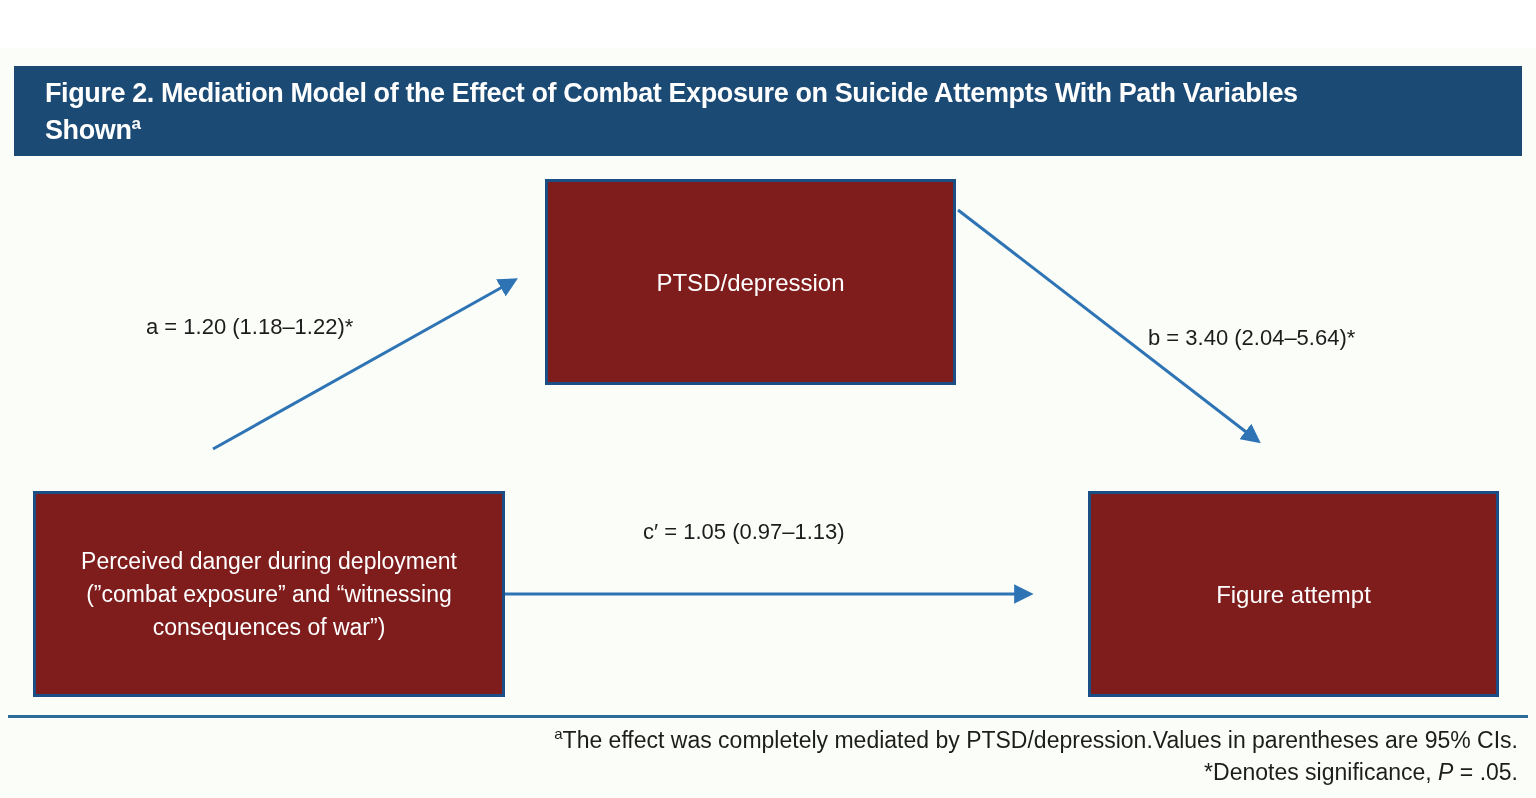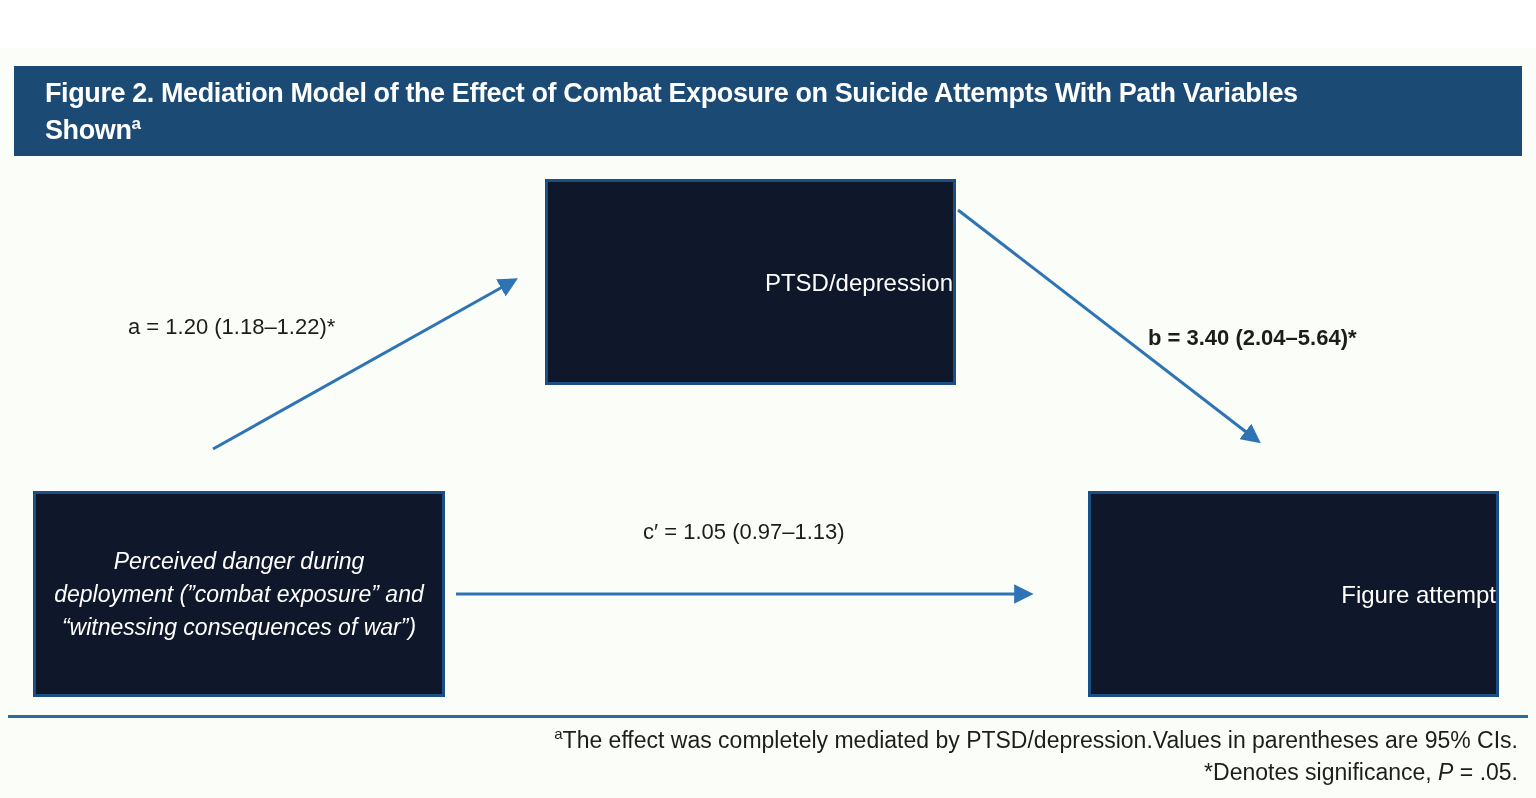--- a/index.html
+++ b/index.html
@@ -17,35 +17,35 @@
     padding:9px 28px 0 31px;
   }
   .fig-header .t-line {
     font-size:27px; font-weight:bold; line-height:37px; letter-spacing:-0.4px;
     white-space:nowrap;
   }
   .fig-header sup { font-size:17px; font-weight:bold; vertical-align:super; line-height:0; }
 
   
   .box {
-    position:absolute; background:#0f172a; border:3px solid #1a4e84;
+    position:absolute; background:#7f1d1d; border:3px solid #1a4e84;
     box-sizing:border-box; color:#ffffff;
-    display:flex; align-items:center; justify-content:flex-end;
+    display:flex; align-items:center; justify-content:center;
     text-align:center; font-size:24px; line-height:33px;
   }
   .box-mediator  { left:545px;  top:131px; width:411px; height:206px; }
-  .box-predictor { left:33px;   top:443px; width:412px; height:206px; padding:12px 16px; font-size:23px;font-style:italic; }
+  .box-predictor { left:33px;   top:443px; width:472px; height:206px; padding:12px 16px; font-size:23px; }
   .box-outcome   { left:1088px; top:443px; width:411px; height:206px; }
 
   
   .path-label {
     position:absolute; color:#1c1c1c; font-size:22px; white-space:nowrap;
   }
-  .label-a { left:128px;  top:266px; }
-  .label-b { left:1148px; top:277px;font-weight:bold; }
+  .label-a { left:146px;  top:266px; }
+  .label-b { left:1148px; top:277px; }
   .label-c { left:643px;  top:471px; }
 
   
   .arrows { position:absolute; left:0; top:0; pointer-events:none; }
 
   
   .rule { position:absolute; left:8px; width:1520px; background:#2c6d9c; }
   .rule-top    { top:667px; height:3px; }
   .rule-bottom { top:776px; height:4px; }
 

